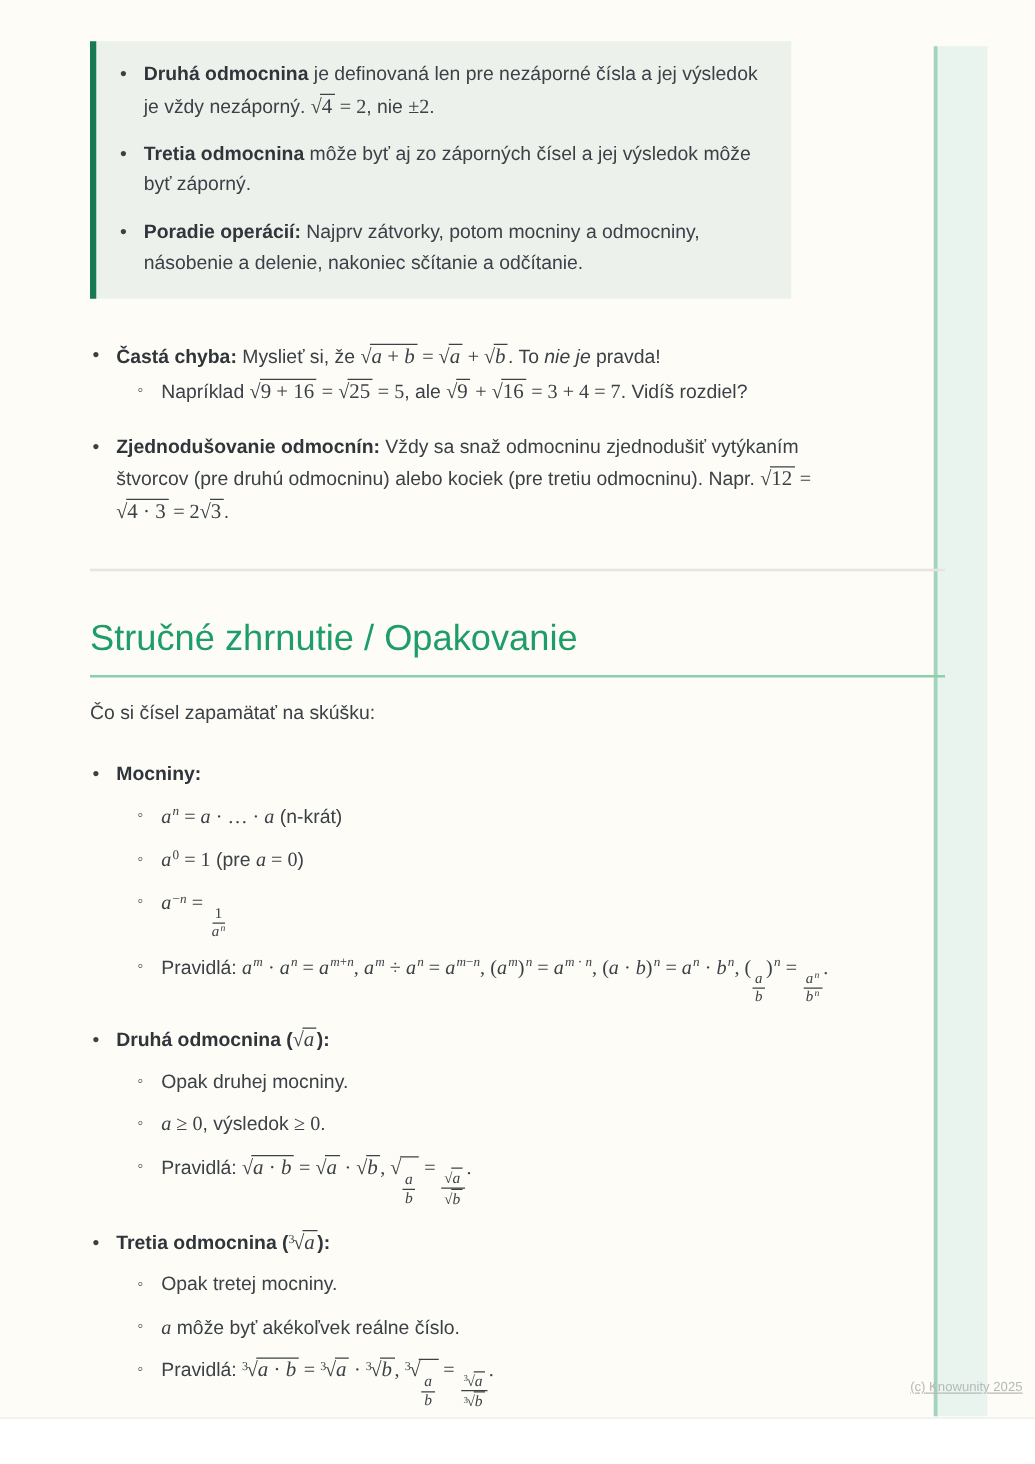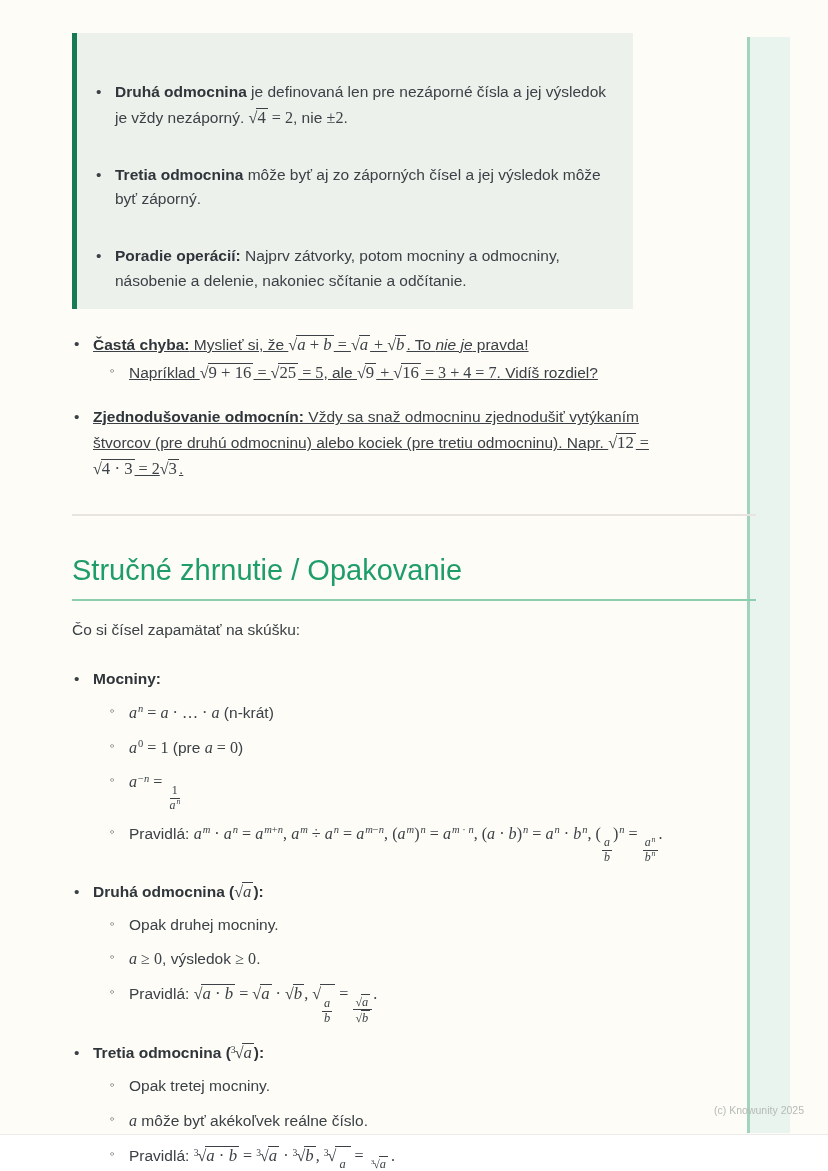--- a/index.html
+++ b/index.html
@@ -9,26 +9,26 @@
     font-size:15.5px;line-height:1.6;
   }
   .paper{position:absolute;left:0;top:0;width:828px;height:1134px;background:var(--page_bg,#fdfcf7);border-bottom:1px solid #ecebe7;}
   .strip{position:absolute;top:37px;right:38px;width:40px;height:1096px;background:var(--strip_bg,#e9f4ee);border-left:3px solid var(--strip_line,#a2d3bf);z-index:0;}
   .content{position:relative;z-index:1;padding:33px 72px 0 72px;}
 
   ul{margin:0;padding:0;list-style:none;}
 
   
   .callout{background:var(--callout_bg,#edf1ec);border-left:5px solid var(--callout_border,#177a55);width:561px;box-sizing:border-box;padding:15px 24px 15px 16px;}
-  .clist li{position:relative;padding-left:22px;margin-bottom:13px;margin-top:32px;}
+  .clist li{position:relative;padding-left:22px;margin-bottom:13px;}
   .clist li:last-child{margin-bottom:0;}
   .clist li::before{content:"•";position:absolute;left:3px;top:0;}
 
   
-  .notes{margin:23px 0 0 2px;max-width:578px;text-decoration:underline;}
+  .notes{margin:34px 0 0 2px;max-width:578px;}
   .notes>li{position:relative;padding-left:19px;margin-bottom:20px;}
   .notes>li::before{content:"•";position:absolute;left:0;top:0;}
   .sub{margin-top:2px;padding-left:17px;}
   .sub li{position:relative;padding-left:19px;margin-bottom:8px;}
   .sub li::before{content:"◦";position:absolute;left:0;top:1px;font-size:13px;}
 
   .divider{border:none;border-top:2px solid #e8e5e1;margin:32px 0 0 0;}
 
   .heading{
     margin:38px 0 0 0;color:var(--heading_green,#1f9d69);font-size:29px;font-weight:400;line-height:1.15;
@@ -52,21 +52,21 @@
   sup.seg-sup{font-family:"Liberation Serif",serif;font-size:0.68em;line-height:0;vertical-align:baseline;position:relative;top:-0.55em;margin-left:1px;}
   sup.seg-sup .seg-m,sup.seg-sup .seg-mi{font-size:1em;}
   .frac{display:inline-flex;flex-direction:column;align-items:center;font-size:0.74em;line-height:1.12;vertical-align:-0.62em;font-family:"Liberation Serif",serif;margin:0 1px;}
   .frac .fnum{border-bottom:1px solid currentColor;padding:0 2px;}
   .frac .fden{padding:0 2px;}
   .root{display:inline-block;white-space:nowrap;font-family:"Liberation Serif",serif;font-size:1.04em;line-height:1;}
   .root .rsign{display:inline-block;}
   .root .rad{display:inline-block;border-top:1px solid currentColor;line-height:1;padding:1px 2px 0 1px;margin-left:-1px;}
   .root .deg{font-size:0.6em;position:relative;top:-0.55em;margin-right:-1px;}
 
-  .watermark{position:absolute;top:1102px;right:24px;z-index:2;font-size:10.5px;color:var(--watermark,#b6bab6);}
+  .watermark{position:absolute;top:1102px;right:10px;z-index:2;font-size:10.5px;color:var(--watermark,#b6bab6);text-decoration:underline;}
 </style>
 </head>
 <body>
 
 <div class="page">
   <div class="paper"></div>
   <div class="strip"></div>
 
   <div class="content">
     <div class="callout">

